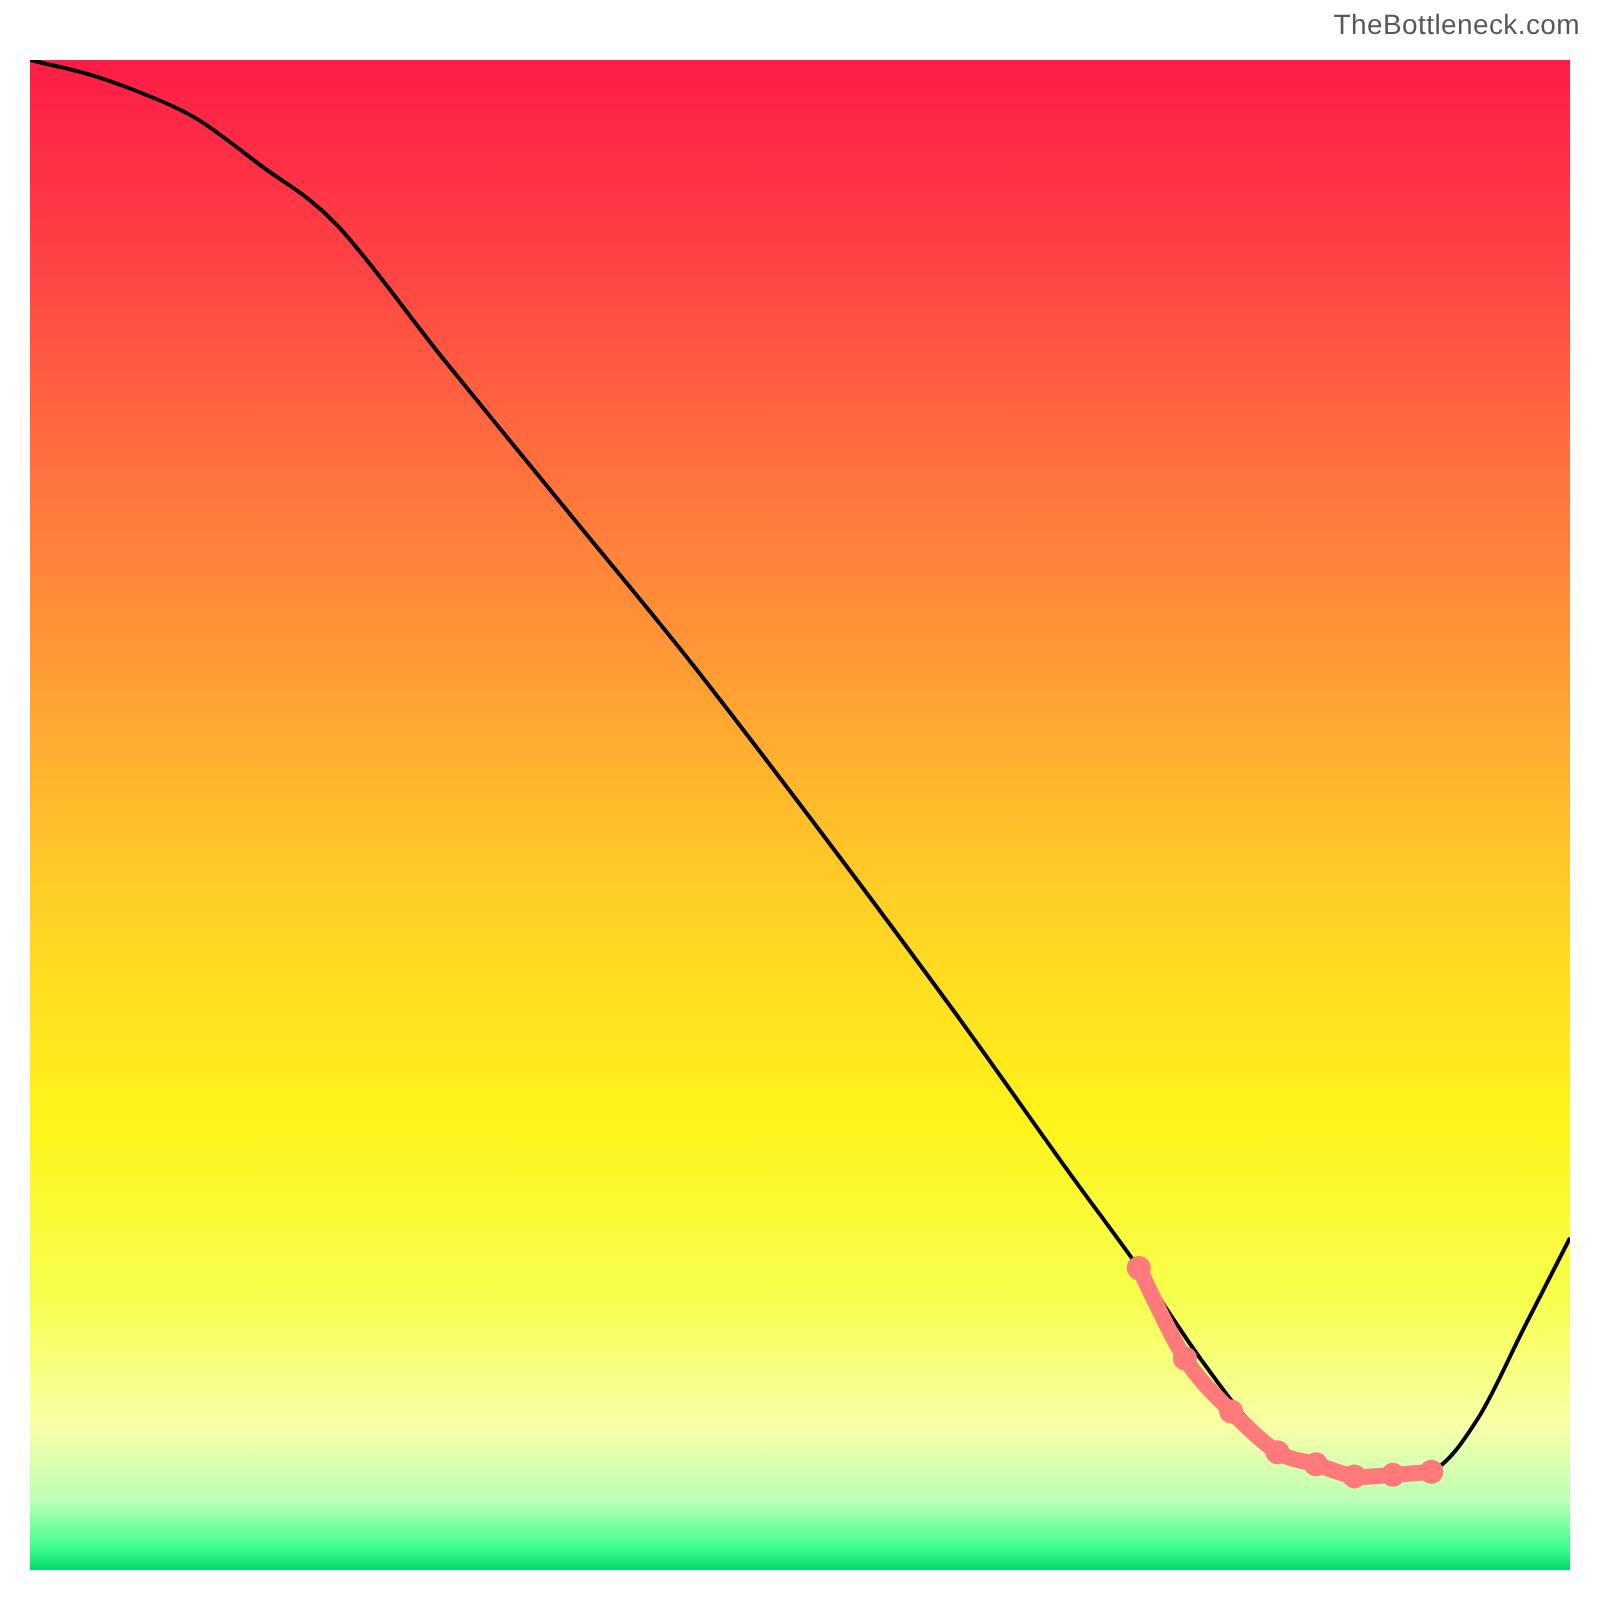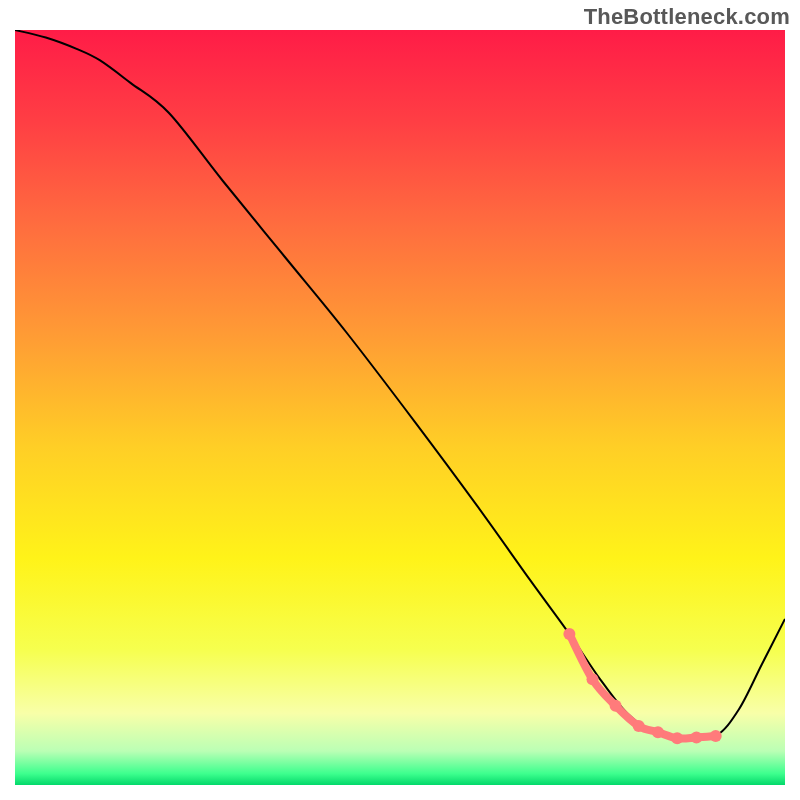--- a/index.html
+++ b/index.html
@@ -13,22 +13,22 @@
   }
   .stage {
     position: relative;
     width: 800px;
     height: 800px;
   }
   .watermark {
     position: absolute;
     top: 4px;
     right: 10px;
-    font-size: 22px;
-    font-weight: 700;
+    font-size: 14px;
+    font-weight: 400;
     color: #585858;
     letter-spacing: 0.2px;
   }
   svg.chart {
     position: absolute;
     left: 0;
     top: 0;
   }
 </style>
 </head>

